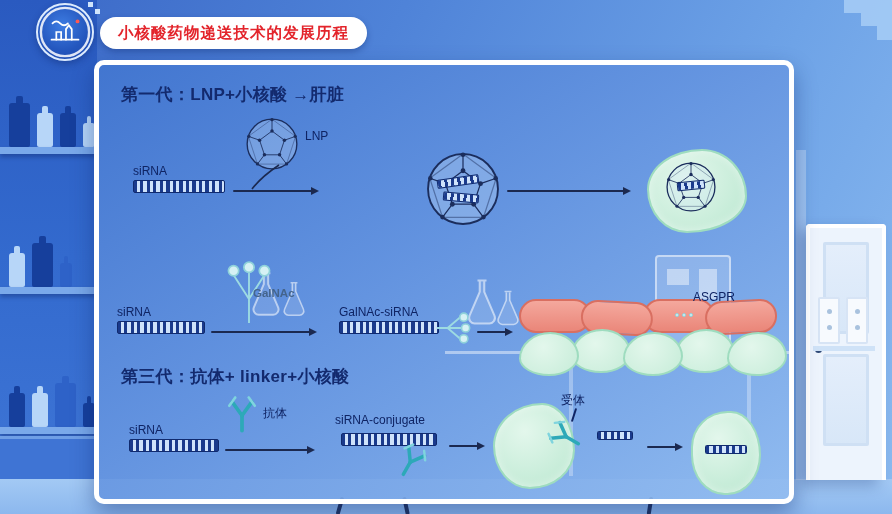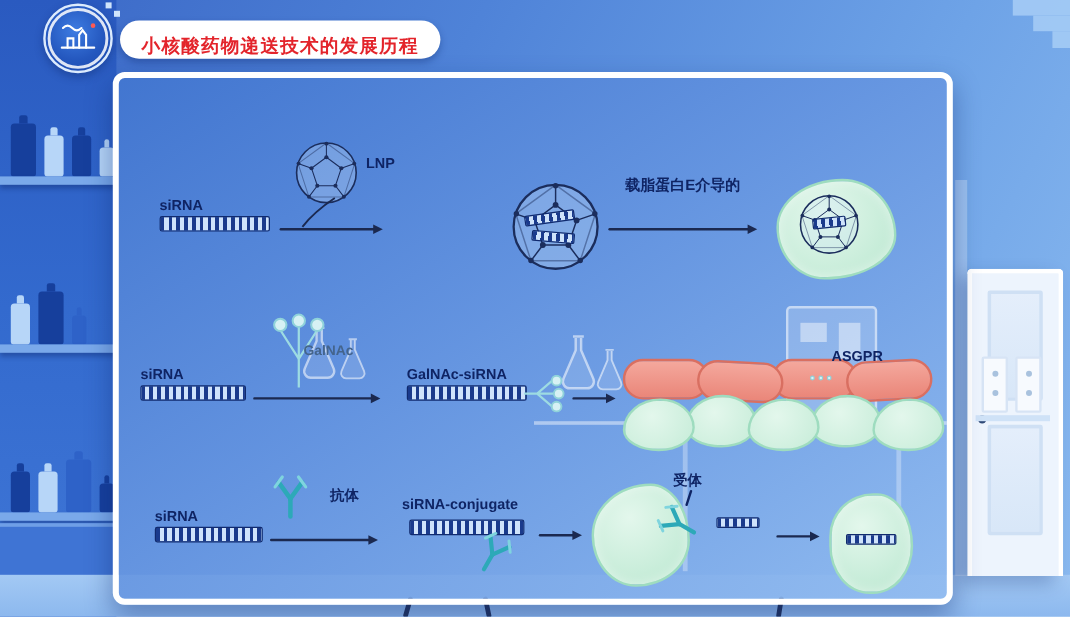--- a/index.html
+++ b/index.html
@@ -38,41 +38,41 @@
   .leg{position:absolute;width:4px;height:18px;background:#22345f;border-radius:2px;top:497px}
   .lg1{left:338px;transform:rotate(16deg)}
   .lg2{left:404px;transform:rotate(-12deg)}
   .lg3{left:648px;transform:rotate(9deg)}
 
   
   .logo{position:absolute;left:36px;top:3px;width:58px;height:58px;border-radius:50%;
     background:radial-gradient(circle at 45% 38%,#3e7ce2 0%,#2457be 55%,#1a46ab 100%);
     border:2px solid #dcebfd;box-shadow:0 3px 7px rgba(12,38,105,.4);z-index:10}
   .logo svg{width:100%;height:100%}
-  .title-pill{position:absolute;left:100px;top:17px;height:32px;padding:0 18px;background:#fff;border-radius:17px;display:flex;align-items:flex-end;box-shadow:0 3px 6px rgba(12,40,110,.35);z-index:9}
+  .title-pill{position:absolute;left:100px;top:17px;height:32px;padding:0 18px;background:#fff;border-radius:17px;display:flex;align-items:center;box-shadow:0 3px 6px rgba(12,40,110,.35);z-index:9}
   .title-pill span{font-size:15.5px;font-weight:700;color:var(--title-red,#e3242b);letter-spacing:1px;white-space:nowrap}
 
   
   .panel{position:absolute;left:94px;top:60px;width:700px;height:444px;border:5px solid #fff;border-radius:10px;
     background:linear-gradient(148deg,rgba(66,118,208,.95) 0%,rgba(100,148,224,.92) 45%,rgba(146,188,240,.9) 100%);
     box-shadow:0 10px 22px rgba(12,40,110,.4);z-index:5}
 
   
   .ghost{position:absolute}
   .ghost-machine{position:absolute;left:556px;top:190px;width:76px;height:96px;background:rgba(255,255,255,.18);border:2px solid rgba(255,255,255,.5);border-radius:4px}
   .ghost-machine i{position:absolute;background:rgba(255,255,255,.45);display:block}
   .gm1{left:10px;top:12px;width:22px;height:16px}
   .gm2{left:42px;top:12px;width:18px;height:30px}
   .gbench{position:absolute;left:346px;top:286px;width:344px;height:3px;background:rgba(255,255,255,.45)}
   .gleg{position:absolute;width:4px;height:122px;top:289px;background:rgba(255,255,255,.3)}
   .gl1{left:470px}.gl2{left:648px}
 
   
   .gen-title{position:absolute;font-size:17px;font-weight:700;color:var(--heading-navy,#132a6e);letter-spacing:.3px;white-space:nowrap}
-  .lbl{position:absolute;font-size:12px;font-weight:700;color:#0f2464;white-space:nowrap}
+  .lbl{position:absolute;font-size:12px;font-weight:400;color:#0f2464;white-space:nowrap}
   .lbl.ctr{}
   .lbl.muted{color:#44648c;font-weight:600;font-size:11.5px}
   .sirna{position:absolute;height:13px;border:1px solid #102a6e;border-radius:2px;
     background:repeating-linear-gradient(90deg,#1a3a8c 0 3px,#cfe3fb 3px 6.5px)}
   .sirna.mini{height:9px;border-radius:1.5px}
   .flow-arrow{position:absolute;height:8px}
   .flow-arrow::before{content:"";position:absolute;left:0;right:6px;top:3px;height:2px;background:#1b2950;border-radius:1px}
   .flow-arrow::after{content:"";position:absolute;right:0;top:0;width:0;height:0;border-left:8px solid #1b2950;border-top:4px solid transparent;border-bottom:4px solid transparent}
   .sphere{position:absolute}
   .curve{position:absolute}
@@ -244,41 +244,41 @@
         <use href="#flask"></use>
       </svg>
     <div class="ghost-machine">
       <i class="gm1"></i>
       <i class="gm2"></i>
     </div>
     <div class="gbench"></div>
     <div class="gleg gl1"></div>
     <div class="gleg gl2"></div>
 
+    <div class="gen-title" style="left:22px;top:18px">第一代：LNP+小核酸 →肝脏</div>
 
     <div class="lbl ctr" style="left:34px;top:99px;width:92px">siRNA</div>
     <div class="sirna" style="left:34px;top:115px;width:92px"></div>
 
     <svg class="sphere" style="left:146px;top:52px;width:54px;height:54px">
         <use href="#fullerene"></use>
       </svg>
     <div class="lbl" style="left:206px;top:64px">LNP</div>
     <svg class="curve" style="left:150px;top:98px;width:34px;height:28px">
       <path d="M30 2 C18 10 10 17 3 26" stroke="#1b2950" stroke-width="1.6" fill="none"></path>
     </svg>
     <div class="flow-arrow" style="left:134px;top:122px;width:86px"></div>
 
     <svg class="sphere" style="left:326px;top:86px;width:76px;height:76px">
         <use href="#fullerene"></use>
       </svg>
     <div class="sirna mini" style="left:338px;top:112px;width:42px;transform:rotate(-8deg)"></div>
     <div class="sirna mini" style="left:344px;top:128px;width:36px;transform:rotate(5deg)"></div>
 
     <div class="proc">
-      <span>载脂蛋白E介导的</span>
     </div>
     <div class="flow-arrow" style="left:408px;top:122px;width:124px"></div>
 
     <div class="blob b1"></div>
     <svg class="sphere" style="left:566px;top:96px;width:52px;height:52px">
         <use href="#fullerene"></use>
       </svg>
     <div class="sirna mini" style="left:578px;top:116px;width:28px;transform:rotate(-6deg)"></div>
 
 
@@ -313,28 +313,29 @@
         <i class="green-cell"></i>
       </div>
     </div>
     <div class="lbl" style="left:594px;top:225px">ASGPR</div>
     <div class="rdots">
         <i></i>
         <i></i>
         <i></i>
       </div>
 
+    <div class="gen-title" style="left:22px;top:300px">第三代：抗体+ linker+小核酸</div>
 
     <div class="lbl ctr" style="left:30px;top:358px;width:90px">siRNA</div>
     <div class="sirna" style="left:30px;top:374px;width:90px"></div>
 
     <svg class="sphere" style="left:128px;top:326px;width:30px;height:46px">
         <use href="#antibody"></use>
       </svg>
-    <div class="lbl" style="left:176px;top:340px">抗体</div>
+    <div class="lbl" style="left:164px;top:340px">抗体</div>
     <div class="flow-arrow" style="left:126px;top:381px;width:90px"></div>
 
     <div class="lbl ctr" style="left:236px;top:348px;width:110px">siRNA-conjugate</div>
     <div class="sirna" style="left:242px;top:368px;width:96px"></div>
     <svg class="sphere" style="left:298px;top:376px;width:28px;height:40px;transform:rotate(30deg)">
         <use href="#antibody"></use>
       </svg>
     <div class="flow-arrow" style="left:350px;top:377px;width:36px"></div>
 
     <div class="blob bA"></div>

